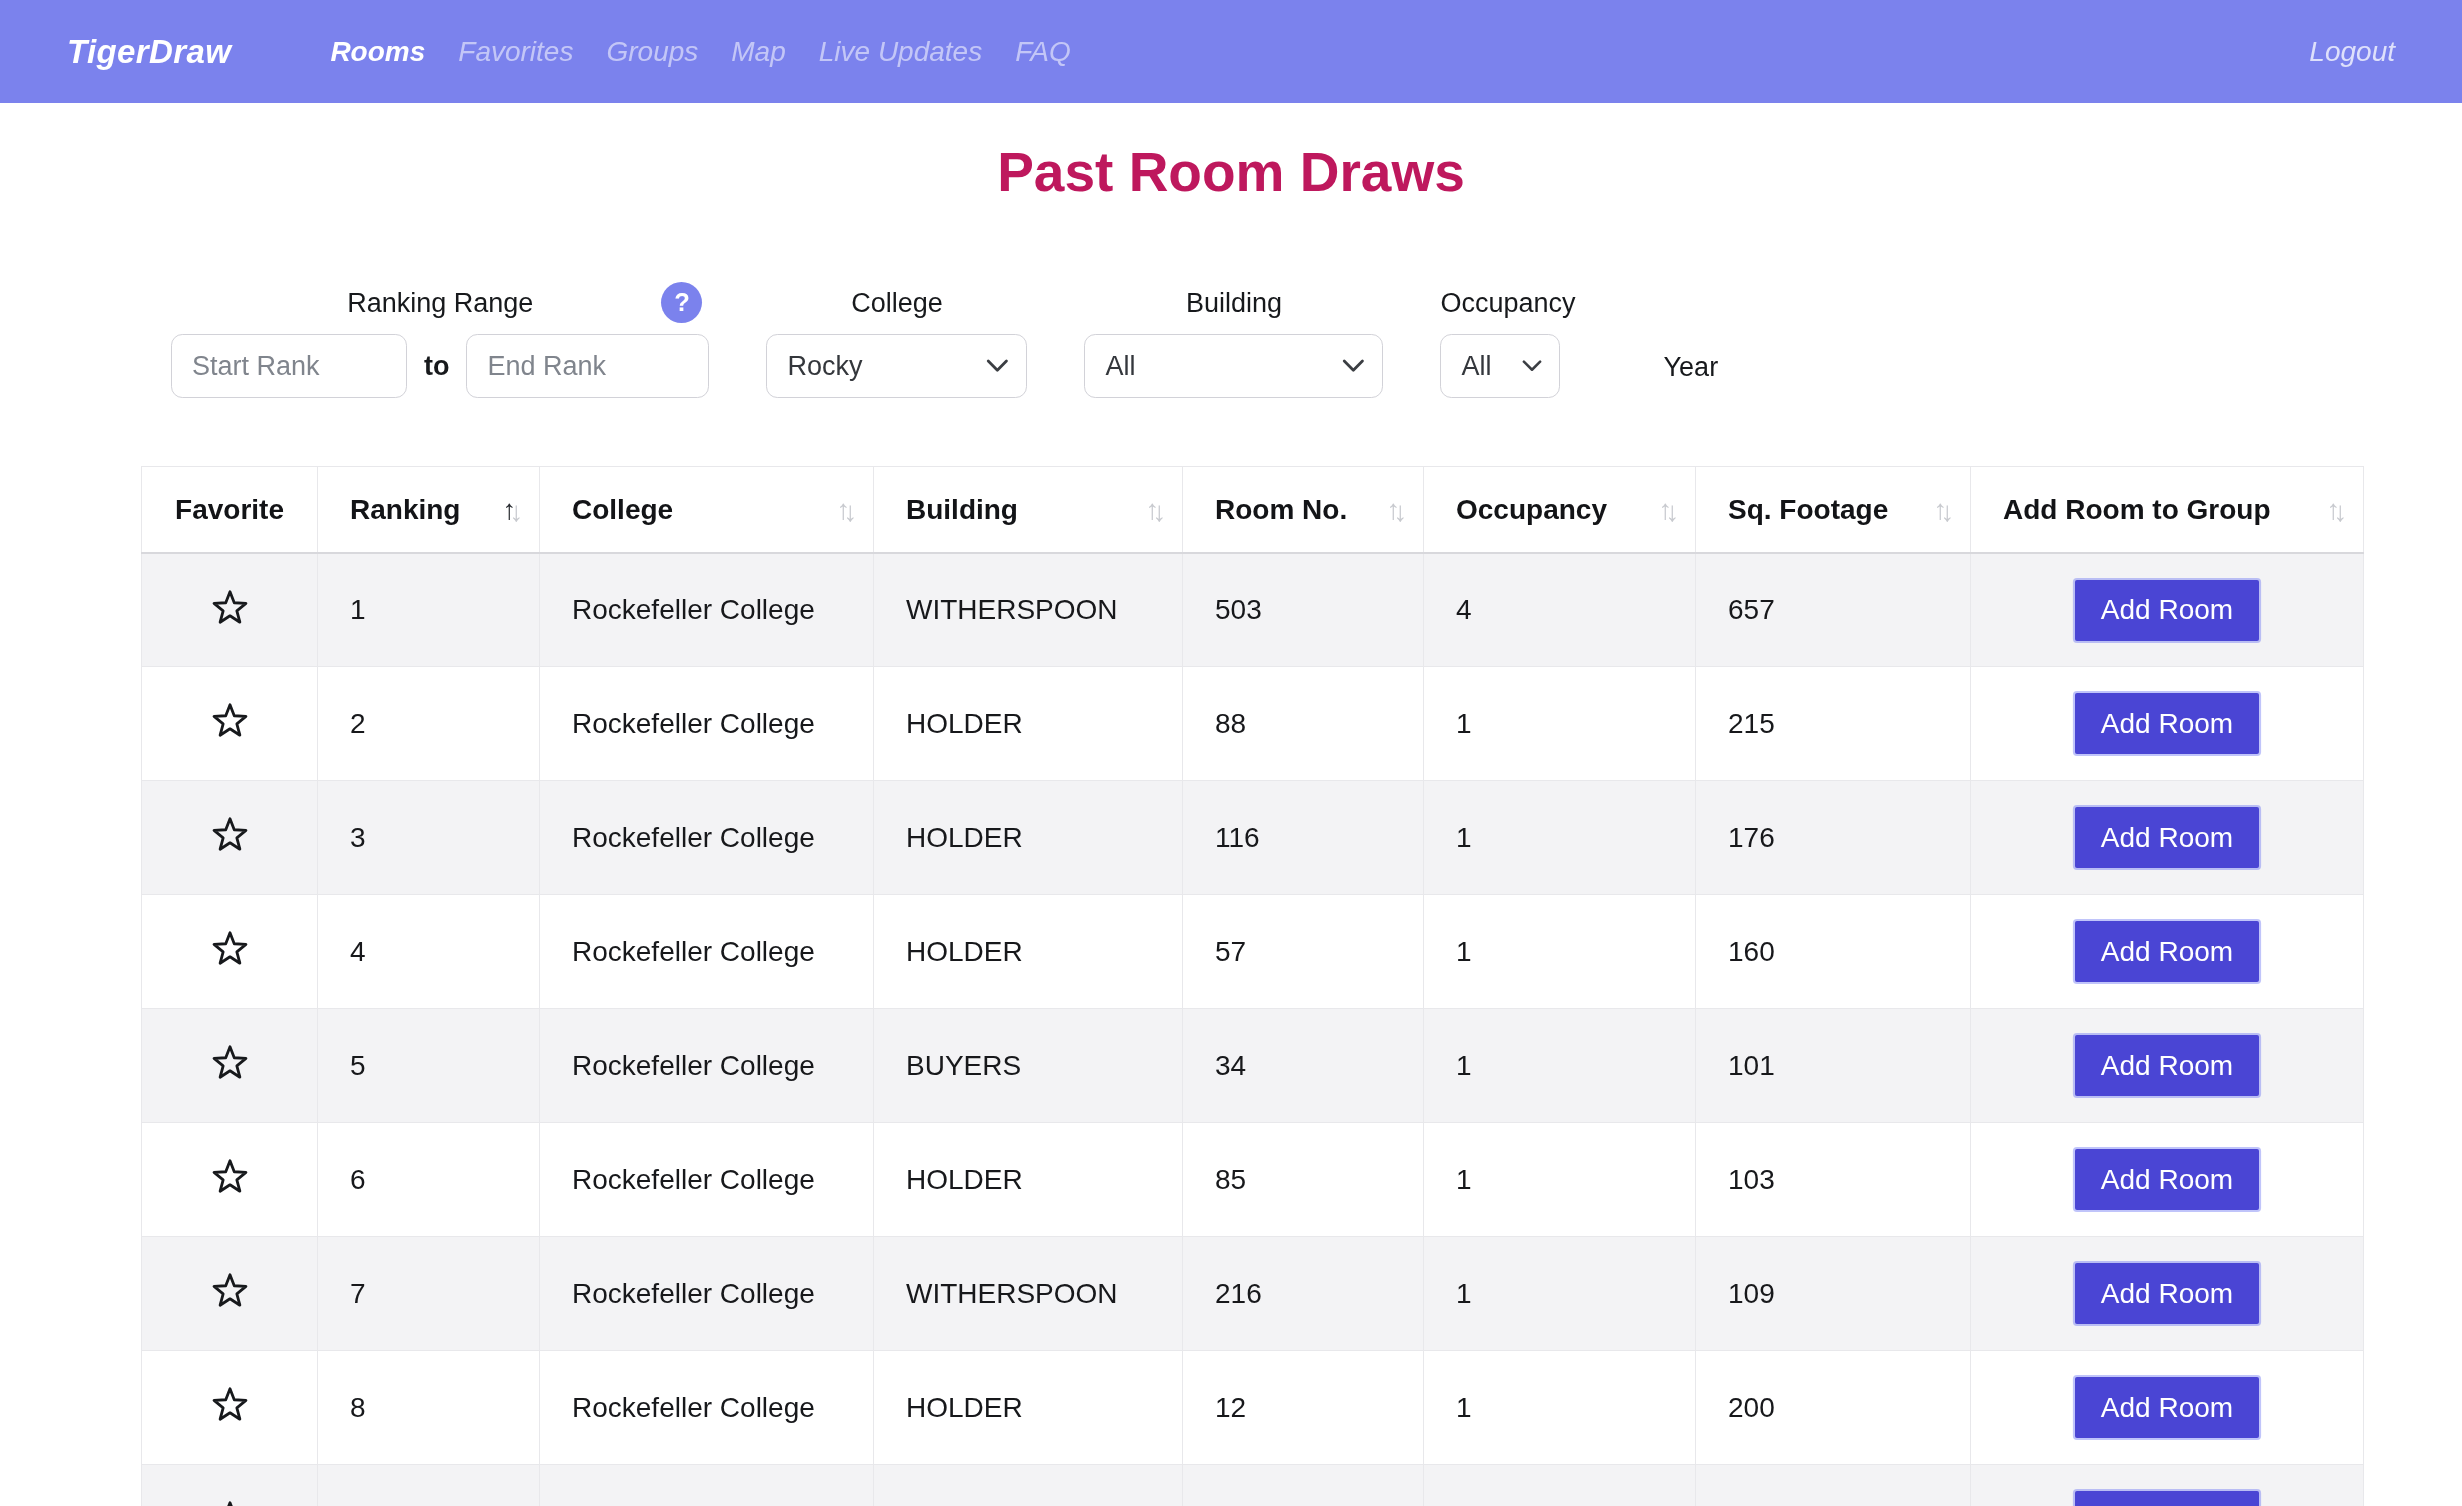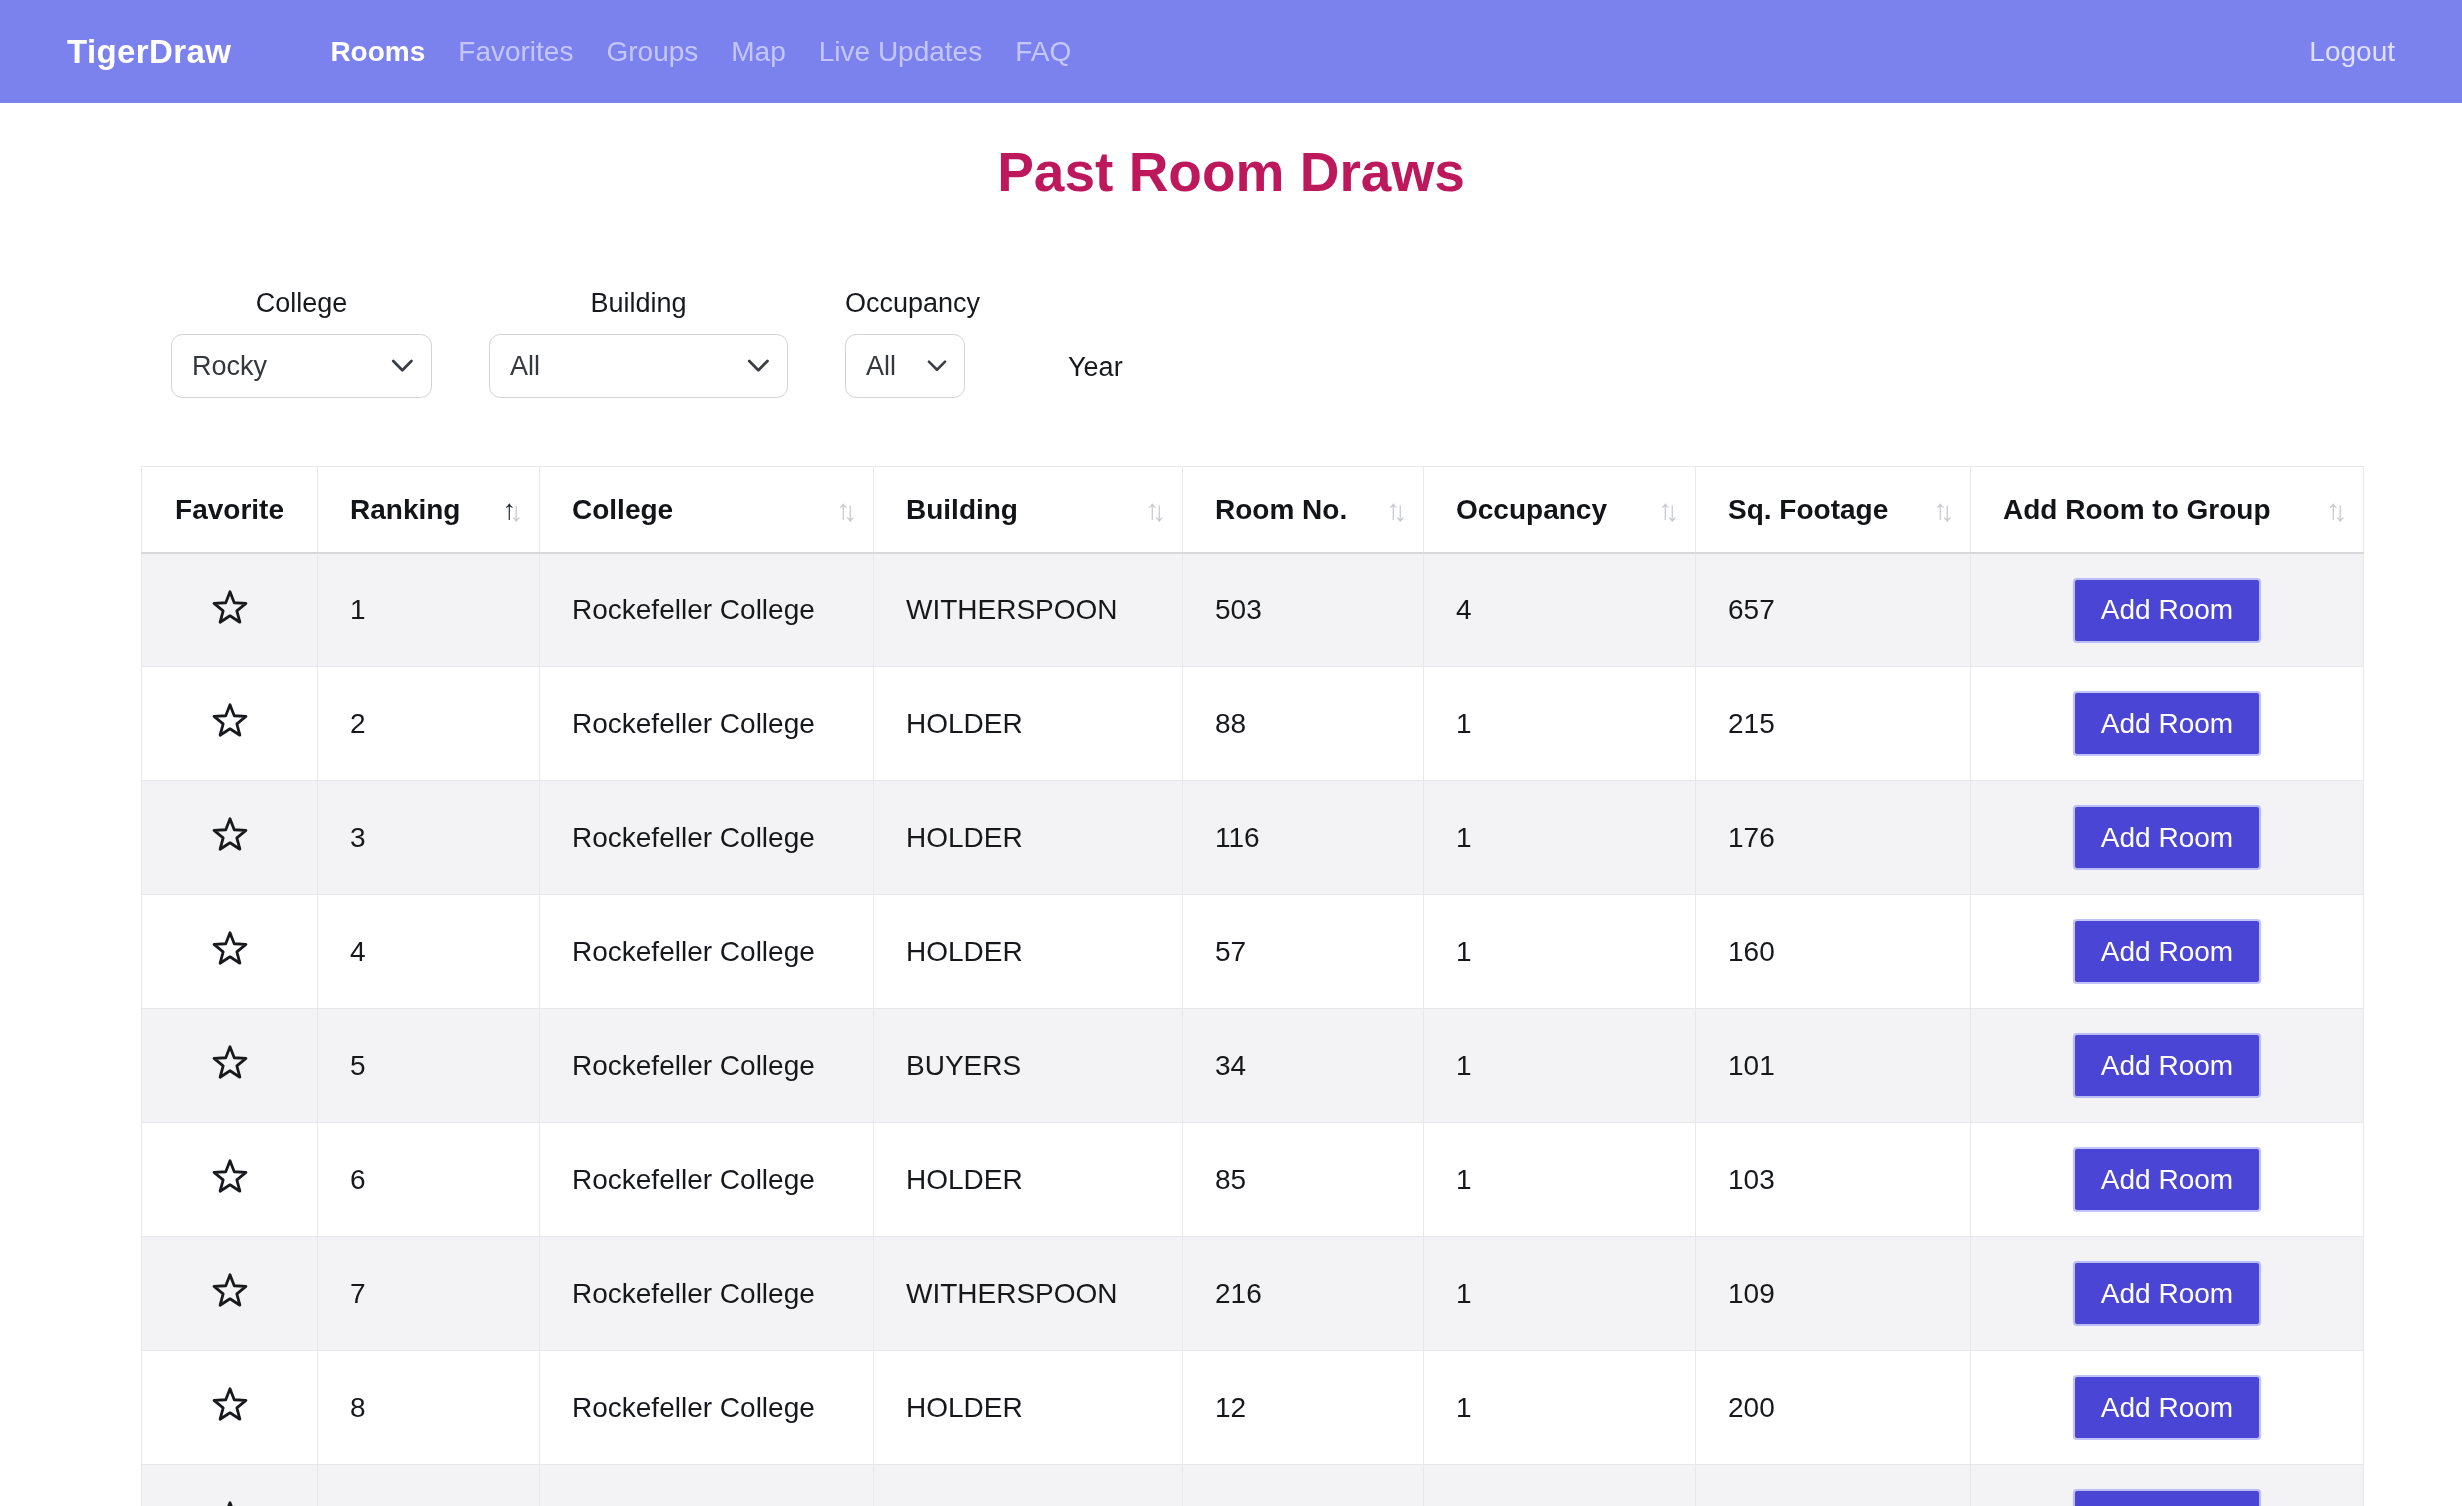--- a/index.html
+++ b/index.html
@@ -8,20 +8,21 @@
     width: 2462px; height: 1507px; overflow: hidden;
     font-family: "Liberation Sans", sans-serif;
     color: #17191c;
   }
 
   
   .navbar {
     height: 103px; background: #7b82ed;
     display: flex; align-items: center;
     padding: 0 67px;
+    font-style: italic;
   }
   .brand {
     color: #ffffff; font-size: 33px; font-weight: 700;
     margin-right: 99px; letter-spacing: 0.4px; cursor: pointer;
   }
   .nav-links { display: flex; gap: 33px; align-items: center; }
   .nav-link {
     font-size: 28px; color: rgba(255,255,255,0.55);
     text-decoration: none; cursor: pointer; text-align: center;
   }
@@ -138,20 +139,31 @@
     <a class="nav-link">Live Updates</a>
     <a class="nav-link">FAQ</a>
   </nav>
   <a class="logout">Logout</a>
 </header>
 
 <h1 class="page-title">Past Room Draws</h1>
 
 <section class="filters">
 
+  <div class="fgroup">
+    <div class="fglabel-row">
+      <span class="fglabel">Ranking Range</span>
+      <span class="help-badge">?</span>
+    </div>
+    <div class="fcontrols">
+      <input class="finput start" type="text" placeholder="Start Rank" style="">
+      <span class="to-label">to</span>
+      <input class="finput end" type="text" placeholder="End Rank" style="">
+    </div>
+  </div>
 
   <div class="fgroup">
     <div class="fglabel-row"><span class="fglabel">College</span></div>
     <div class="fcontrols">
       <span class="selwrap">
         <select class="sel-college">
           <option>Rocky</option>
         </select>
         <span class="chev">
           <svg width="22.7" height="14" viewBox="0 0 32 20">

